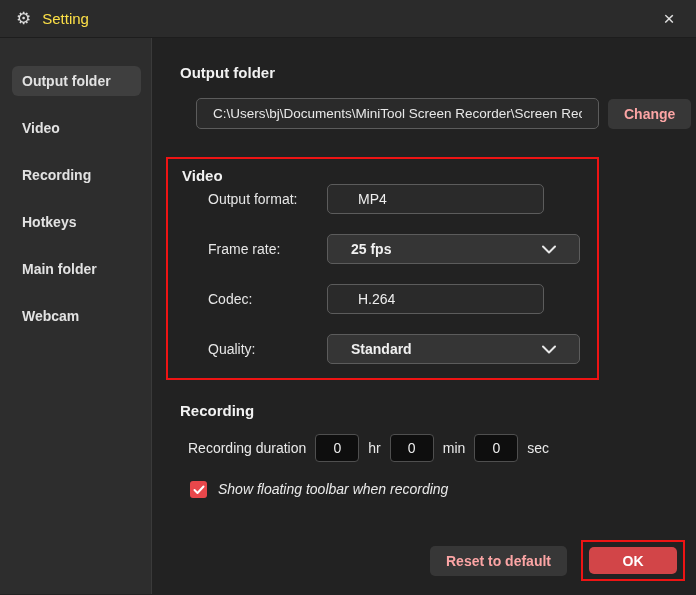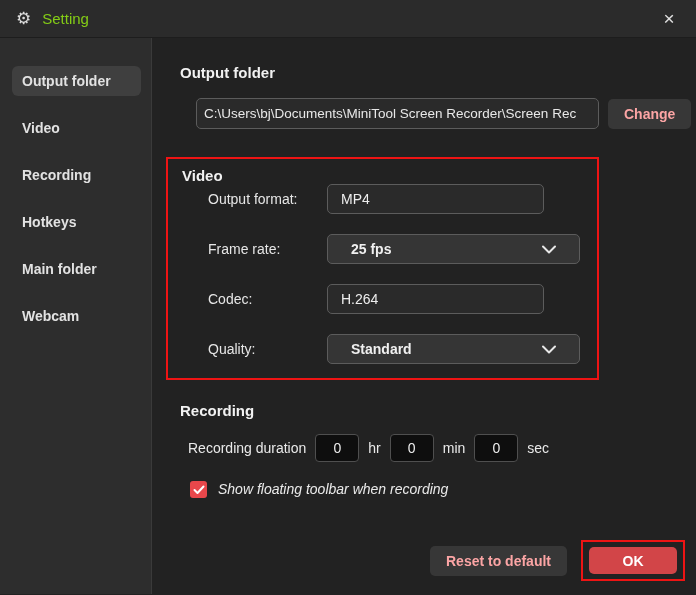--- a/index.html
+++ b/index.html
@@ -14,21 +14,21 @@
   .titlebar {
     height: 38px;
     background: #2b2b2b;
     display: flex;
     align-items: center;
     padding: 0 14px 0 16px;
     gap: 11px;
     border-bottom: 1px solid #1d1d1d;
   }
   .gear { font-size: 17px; color: #dcdcdc; line-height: 1; }
-  .titlebar-title { font-size: 15px; color: #84cc16; }
+  .titlebar-title { font-size: 15px; color: #fde047; }
   .close-btn {
     margin-left: auto;
     width: 26px; text-align: center;
     font-size: 19px; color: #e0e0e0;
     cursor: default;
   }
   
   .layout { display: flex; height: 556px; }
   .sidebar {
     width: 152px;
@@ -58,21 +58,21 @@
     color: #f2f2f2;
     margin-left: 14px;
   }
   
   .path-row { display: flex; align-items: center; gap: 9px; margin: 17px 0 0 30px; }
   .path-input {
     width: 403px; height: 31px;
     background: #2a2a2a;
     border: 1px solid #5c5c5c;
     border-radius: 5px;
-    padding: 0 7px;
+    padding: 0 16px;
     font-size: 13.5px;
     color: #e8e8e8;
     font-family: "Liberation Sans", sans-serif;
     white-space: nowrap; overflow: hidden;
   }
   .btn {
     height: 30px;
     padding: 0 16px;
     background: #373737;
     border: none;
@@ -92,21 +92,21 @@
   }
   .field-row { display: flex; align-items: center; margin: 0 0 20px 40px; }
   .field-row:first-of-type { margin-top: 16px; }
   .field-row:last-of-type { margin-bottom: 0; }
   .field-label { width: 119px; font-size: 14px; color: #e6e6e6; }
   .text-field {
     width: 217px; height: 30px;
     background: #2a2a2a;
     border: 1px solid #5c5c5c;
     border-radius: 5px;
-    padding: 0 13px;
+    padding: 0 30px;
     font-size: 14px;
     color: #eeeeee;
     font-family: "Liberation Sans", sans-serif;
   }
   .select-field {
     width: 253px; height: 30px;
     background: #353535;
     border: 1px solid #5c5c5c;
     border-radius: 5px;
     padding: 0 23px;

